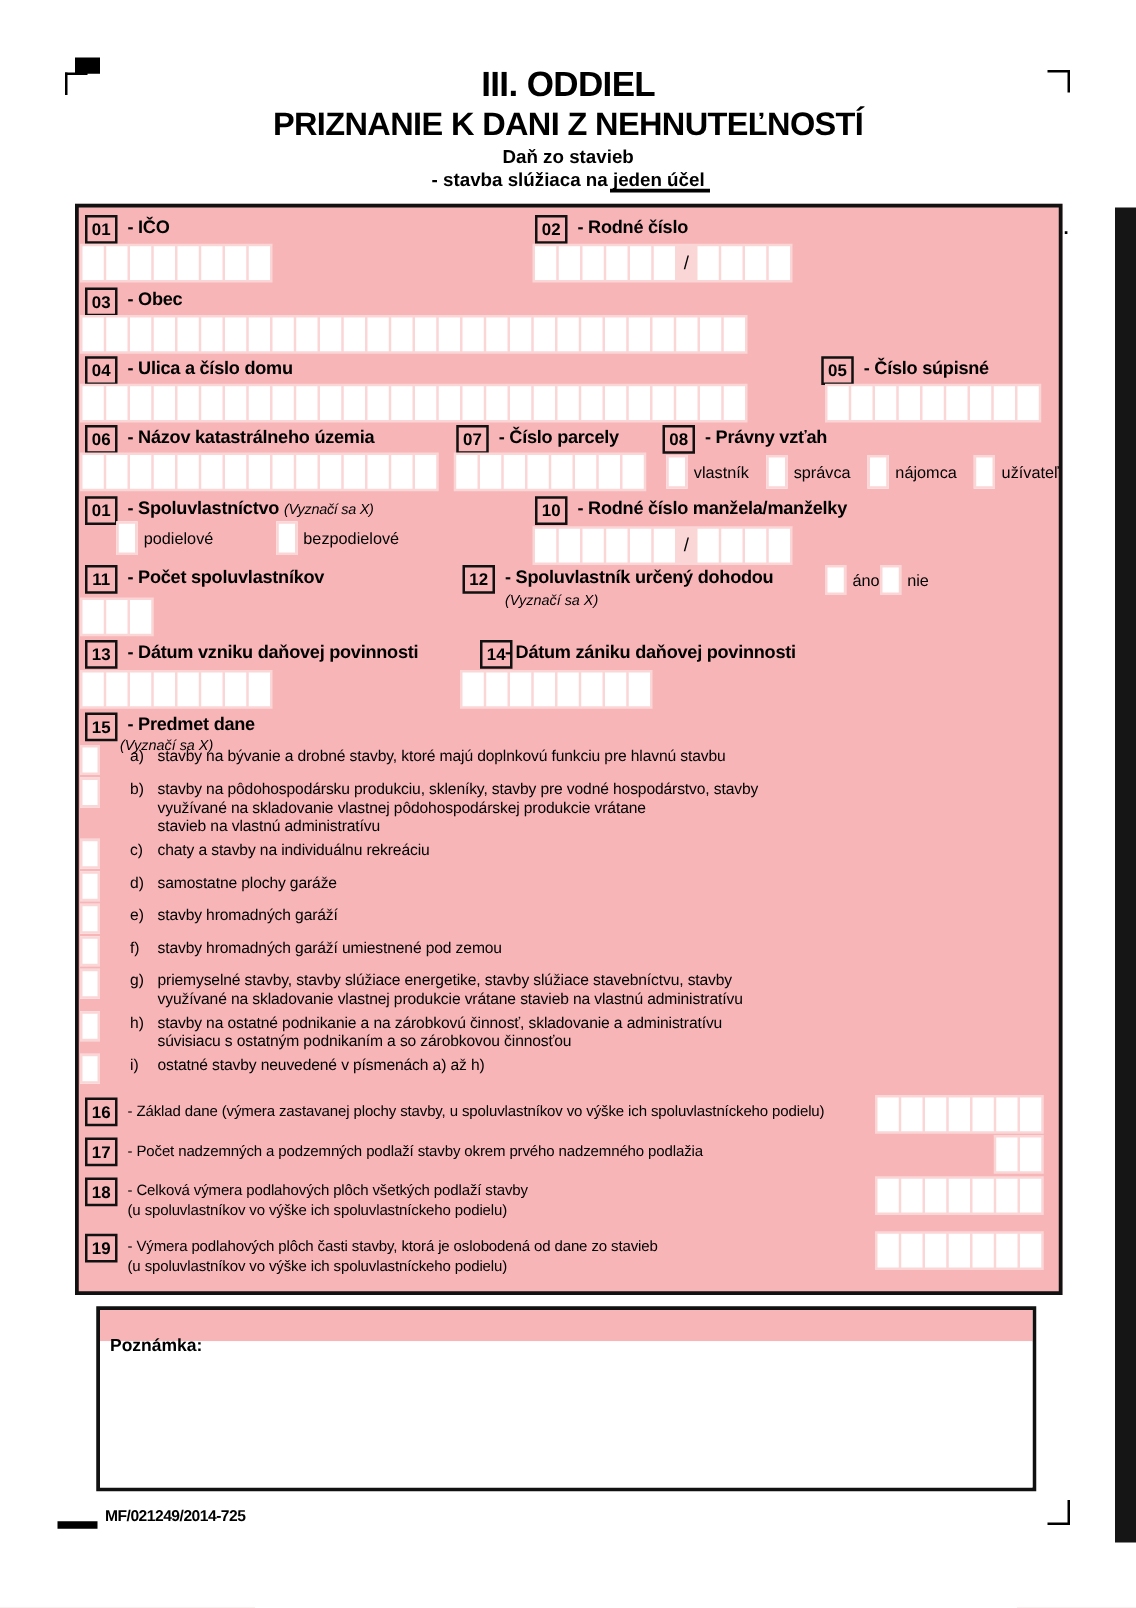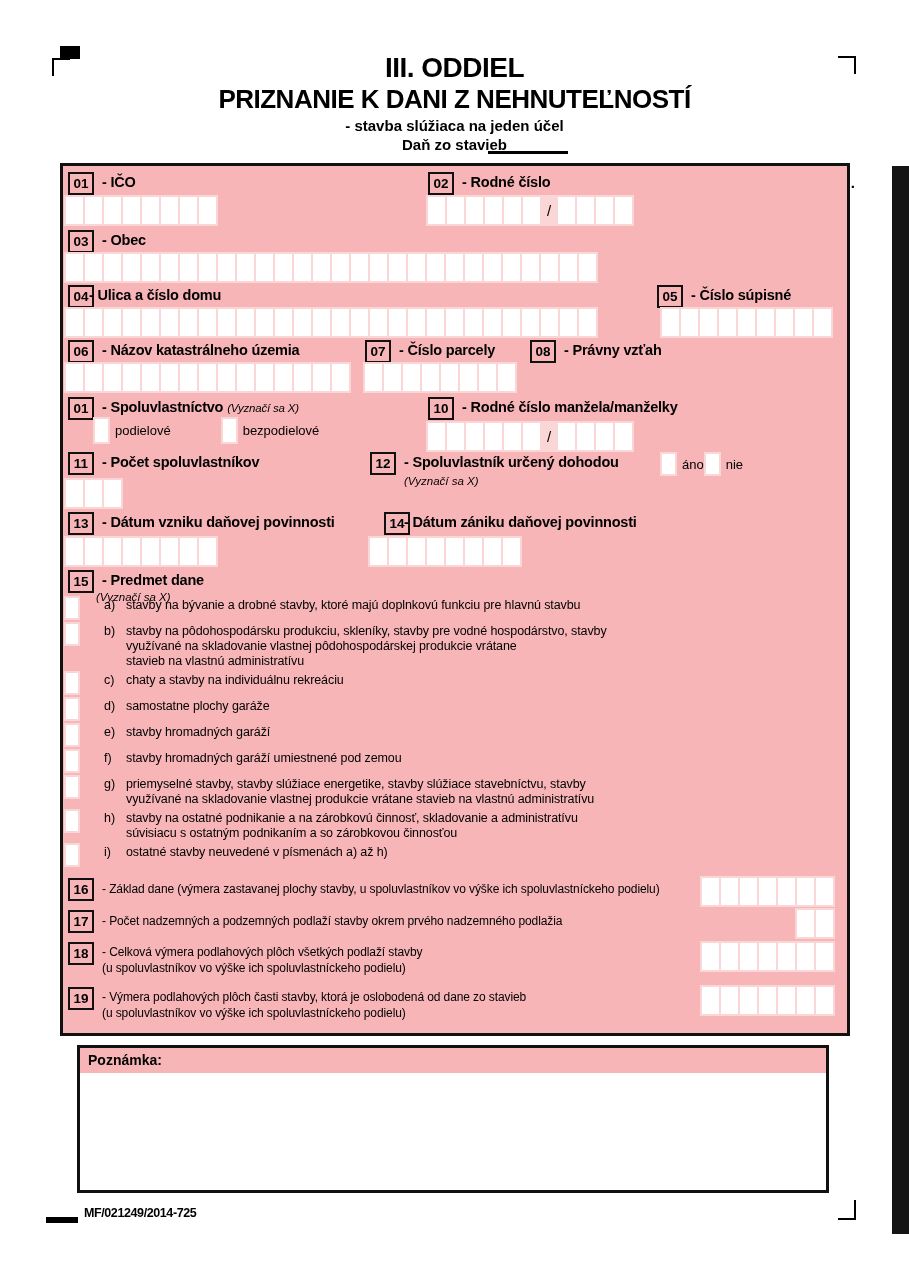--- a/index.html
+++ b/index.html
@@ -49,41 +49,41 @@
   .item { display:flex; align-items:flex-start; margin-bottom:2px; }
   .item .checkbox { width:16px; height:24px; }
   .letter { flex:0 0 auto; width:22px; margin-left:24px; font-size:12.5px; line-height:15px; padding-top:2px; }
   .itext { font-size:12.5px; line-height:15px; padding-top:2px; white-space:pre-line; max-width:660px; letter-spacing:-0.1px; }
 
   .smalllabel { position:absolute; font-size:12px; white-space:nowrap; letter-spacing:-0.1px; }
 
   
   .noteBox { position:absolute; left:77px; top:1045px; width:752px; height:148px;
              border:3px solid #111; background:#fff; }
-  .noteHead { background:#f7b5b7; height:25px; padding:4px 8px 0 8px;
+  .noteHead { background:#f7b5b7; height:25px; padding:20px 8px 0 8px;
               font-weight:bold; font-size:14px; }
   .noteBody { width:100%; height:117px; background:#fff; }
 
   .footer { position:absolute; left:84px; top:1206px; font-size:12.5px; font-weight:bold; letter-spacing:-0.4px; }
 </style>
 </head>
 <body>
 
 <div class="mark-rect-tl"></div>
 <div class="crop-tl"></div>
 <div class="crop-tr"></div>
 <div class="crop-br"></div>
 <div class="mark-bar-bl"></div>
 <div class="scan-edge"></div>
 
 <div class="titleblock">
   <div class="title1">III. ODDIEL</div>
   <div class="title2">PRIZNANIE K DANI Z NEHNUTEĽNOSTÍ</div>
+  <div class="subtitle">Daň zo stavieb</div>
   <div class="subtitle">- stavba slúžiaca na jeden účel</div>
-  <div class="subtitle">Daň zo stavieb</div>
 </div>
 <div class="underbar"></div>
 <div class="attach">Príloha č.: .......</div>
 
 <div class="form">
 
   <div class="numbox" style="left:5px;top:6px">01</div>
   <div class="flabel" style="left:39px;top:8px">- IČO</div>
   <div class="cellgroup" style="left:1px;top:29px">
       <div class="cell"></div>
@@ -143,21 +143,21 @@
       <div class="cell"></div>
       <div class="cell"></div>
       <div class="cell"></div>
       <div class="cell"></div>
       <div class="cell"></div>
       <div class="cell"></div>
       <div class="cell"></div>
     </div>
 
   <div class="numbox" style="left:5px;top:119px">04</div>
-  <div class="flabel" style="left:26px;top:121px">- Ulica a číslo domu</div>
+  <div class="flabel" style="left:39px;top:121px">- Ulica a číslo domu</div>
   <div class="cellgroup" style="left:1px;top:141px">
       <div class="cell"></div>
       <div class="cell"></div>
       <div class="cell"></div>
       <div class="cell"></div>
       <div class="cell"></div>
       <div class="cell"></div>
       <div class="cell"></div>
       <div class="cell"></div>
       <div class="cell"></div>
@@ -224,20 +224,38 @@
       <div class="cell"></div>
       <div class="cell"></div>
       <div class="cell"></div>
       <div class="cell"></div>
       <div class="cell"></div>
       <div class="cell"></div>
     </div>
 
   <div class="numbox" style="left:467px;top:174px">08</div>
   <div class="flabel" style="left:501px;top:176px">- Právny vzťah</div>
+  <div class="optrow" style="left:470px;top:198px;width:314px;justify-content:space-between">
+    <div class="optpair">
+      <div class="checkbox"></div>
+      <span class="optlabel">vlastník</span>
+    </div>
+    <div class="optpair">
+      <div class="checkbox"></div>
+      <span class="optlabel">správca</span>
+    </div>
+    <div class="optpair">
+      <div class="checkbox"></div>
+      <span class="optlabel">nájomca</span>
+    </div>
+    <div class="optpair">
+      <div class="checkbox"></div>
+      <span class="optlabel">užívateľ</span>
+    </div>
+  </div>
 
   <div class="numbox" style="left:5px;top:231px">01</div>
   <div class="flabel" style="left:39px;top:233px">
     <span>- Spoluvlastníctvo</span>
     <span class="note">(Vyznačí sa X)</span>
   </div>
   <div class="optrow" style="left:30px;top:251px;gap:50px">
     <div class="optpair">
       <div class="checkbox"></div>
       <span class="optlabel">podielové</span>

